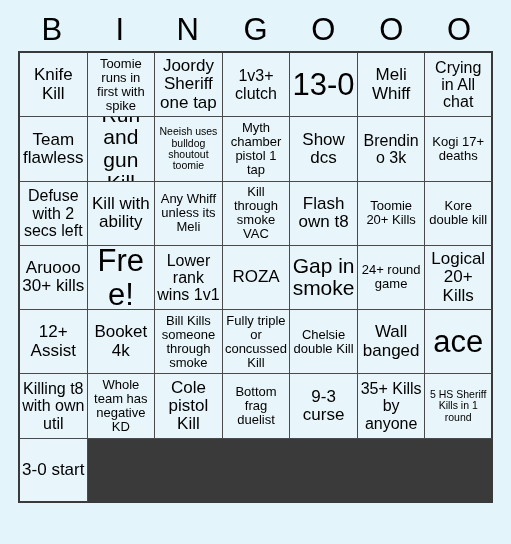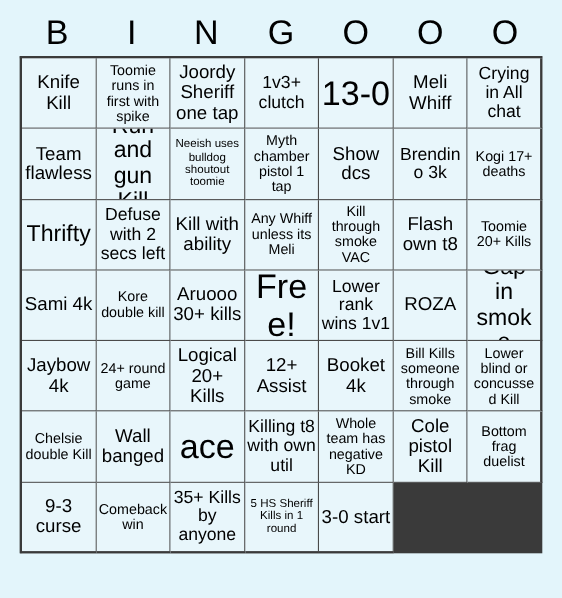--- a/index.html
+++ b/index.html
@@ -141,82 +141,73 @@
       </div>
       <div class="cell fs-lg">
         <span class="cell-text">Show dcs</span>
       </div>
       <div class="cell fs-md">
         <span class="cell-text">Brendino 3k</span>
       </div>
       <div class="cell fs-sm">
         <span class="cell-text">Kogi 17+ deaths</span>
       </div>
-      <div class="cell fs-xl">
-        <span class="cell-text">Thrifty</span>
-      </div>
       <div class="cell fs-md">
         <span class="cell-text">Defuse with 2 secs left</span>
       </div>
       <div class="cell fs-lg">
         <span class="cell-text">Kill with ability</span>
       </div>
       <div class="cell fs-sm">
         <span class="cell-text">Any Whiff unless its Meli</span>
       </div>
       <div class="cell fs-sm">
         <span class="cell-text">Kill through smoke VAC</span>
       </div>
       <div class="cell fs-lg">
         <span class="cell-text">Flash own t8</span>
       </div>
       <div class="cell fs-sm">
         <span class="cell-text">Toomie 20+ Kills</span>
-      </div>
-      <div class="cell fs-lg">
-        <span class="cell-text">Sami 4k</span>
       </div>
       <div class="cell fs-sm">
         <span class="cell-text">Kore double kill</span>
       </div>
       <div class="cell fs-lg">
         <span class="cell-text">Aruooo 30+ kills</span>
       </div>
       <div class="cell fs-xxl">
         <span class="cell-text">Free!</span>
       </div>
       <div class="cell fs-md">
         <span class="cell-text">Lower rank wins 1v1</span>
       </div>
       <div class="cell fs-lg">
         <span class="cell-text">ROZA</span>
       </div>
       <div class="cell fs-xl">
         <span class="cell-text">Gap in smoke</span>
       </div>
-      <div class="cell fs-lg">
-        <span class="cell-text">Jaybow 4k</span>
-      </div>
       <div class="cell fs-sm">
         <span class="cell-text">24+ round game</span>
       </div>
       <div class="cell fs-lg">
         <span class="cell-text">Logical 20+ Kills</span>
       </div>
       <div class="cell fs-lg">
         <span class="cell-text">12+ Assist</span>
       </div>
       <div class="cell fs-lg">
         <span class="cell-text">Booket 4k</span>
       </div>
       <div class="cell fs-sm">
         <span class="cell-text">Bill Kills someone through smoke</span>
       </div>
       <div class="cell fs-sm">
-        <span class="cell-text">Lower blind or concussed Kill</span>
+        <span class="cell-text">Fully triple or concussed Kill</span>
       </div>
       <div class="cell fs-sm">
         <span class="cell-text">Chelsie double Kill</span>
       </div>
       <div class="cell fs-lg">
         <span class="cell-text">Wall banged</span>
       </div>
       <div class="cell fs-xxl">
         <span class="cell-text">ace</span>
       </div>
@@ -228,23 +219,20 @@
       </div>
       <div class="cell fs-lg">
         <span class="cell-text">Cole pistol Kill</span>
       </div>
       <div class="cell fs-sm">
         <span class="cell-text">Bottom frag duelist</span>
       </div>
       <div class="cell fs-lg">
         <span class="cell-text">9-3 curse</span>
       </div>
-      <div class="cell fs-sm">
-        <span class="cell-text">Comeback win</span>
-      </div>
       <div class="cell fs-md">
         <span class="cell-text">35+ Kills by anyone</span>
       </div>
       <div class="cell fs-xs">
         <span class="cell-text">5 HS Sheriff Kills in 1 round</span>
       </div>
       <div class="cell fs-lg">
         <span class="cell-text">3-0 start</span>
       </div>
     </div>

